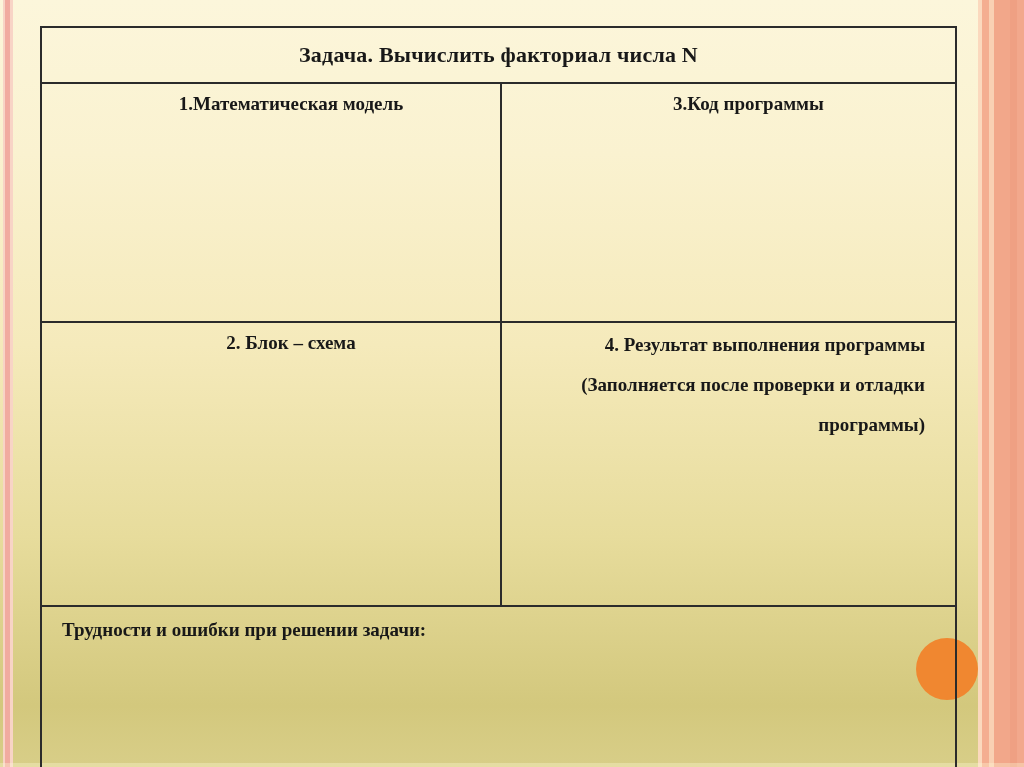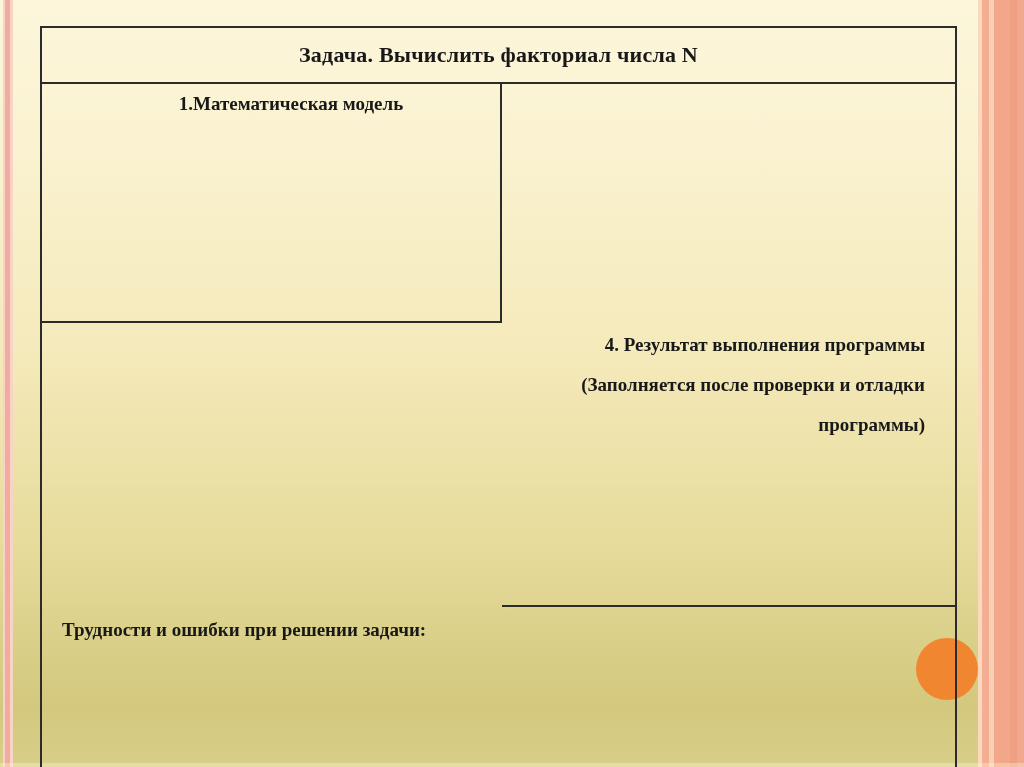--- a/index.html
+++ b/index.html
@@ -118,21 +118,27 @@
   <div class="accent-circle"></div>
 
   <div class="task-table">
 
     <div class="cell t-header">Задача. Вычислить факториал числа N</div>
 
     <div class="cell c-math">
       <div class="cell-title">1.Математическая модель</div>
     </div>
 
+    <div class="cell c-code">
+      <div class="cell-title">3.Код программы</div>
+    </div>
 
+    <div class="cell c-flow">
+      <div class="cell-title">2. Блок – схема</div>
+    </div>
 
     <div class="cell c-result">
       <div class="result-text">4. Результат выполнения программы (Заполняется после проверки и отладки программы)</div>
     </div>
 
     <div class="cell t-footer">Трудности и ошибки при решении задачи:</div>
 
   </div>
 </div>
 

